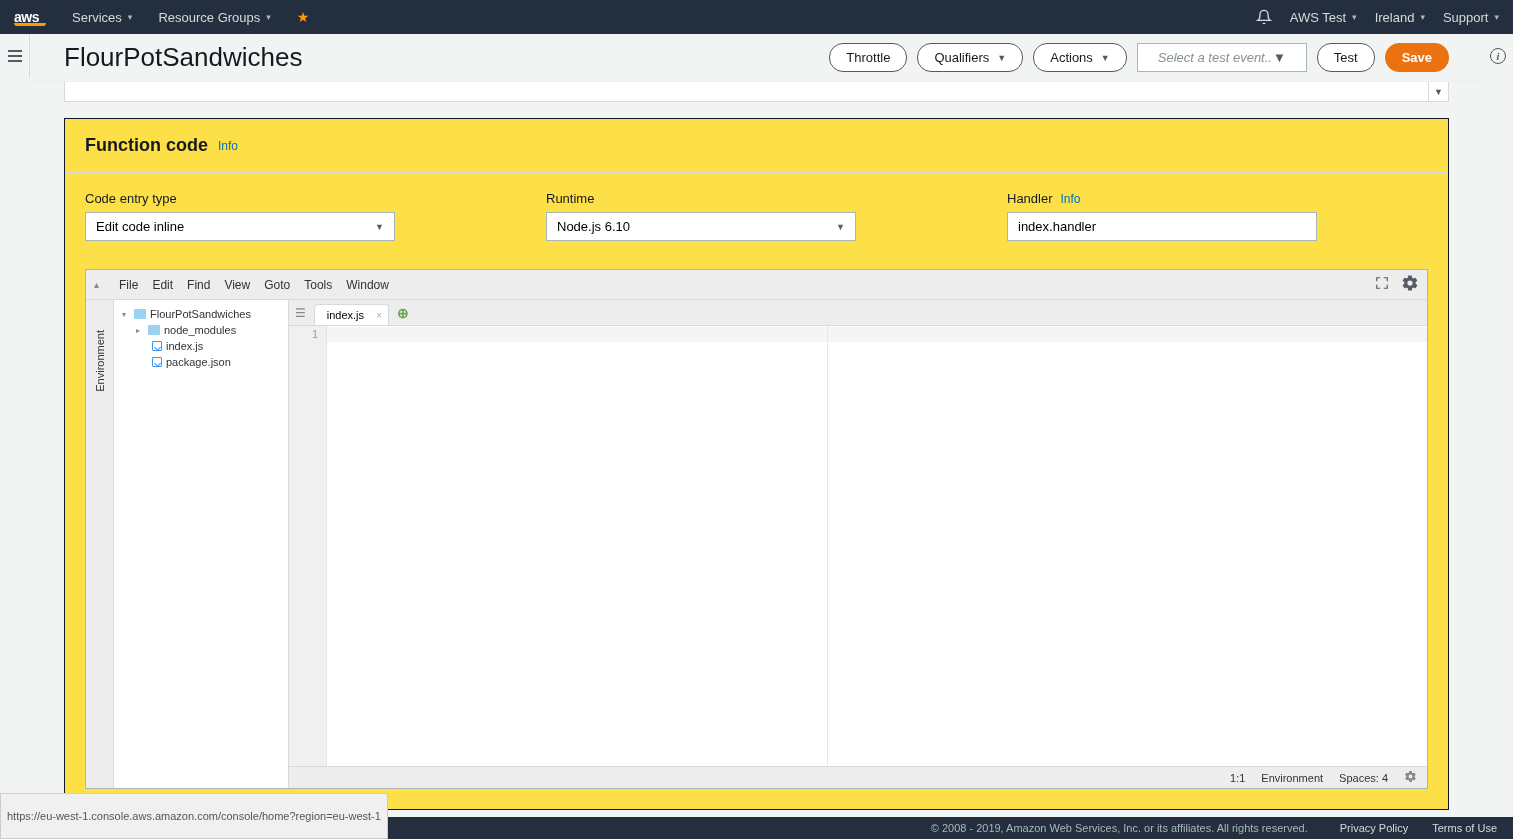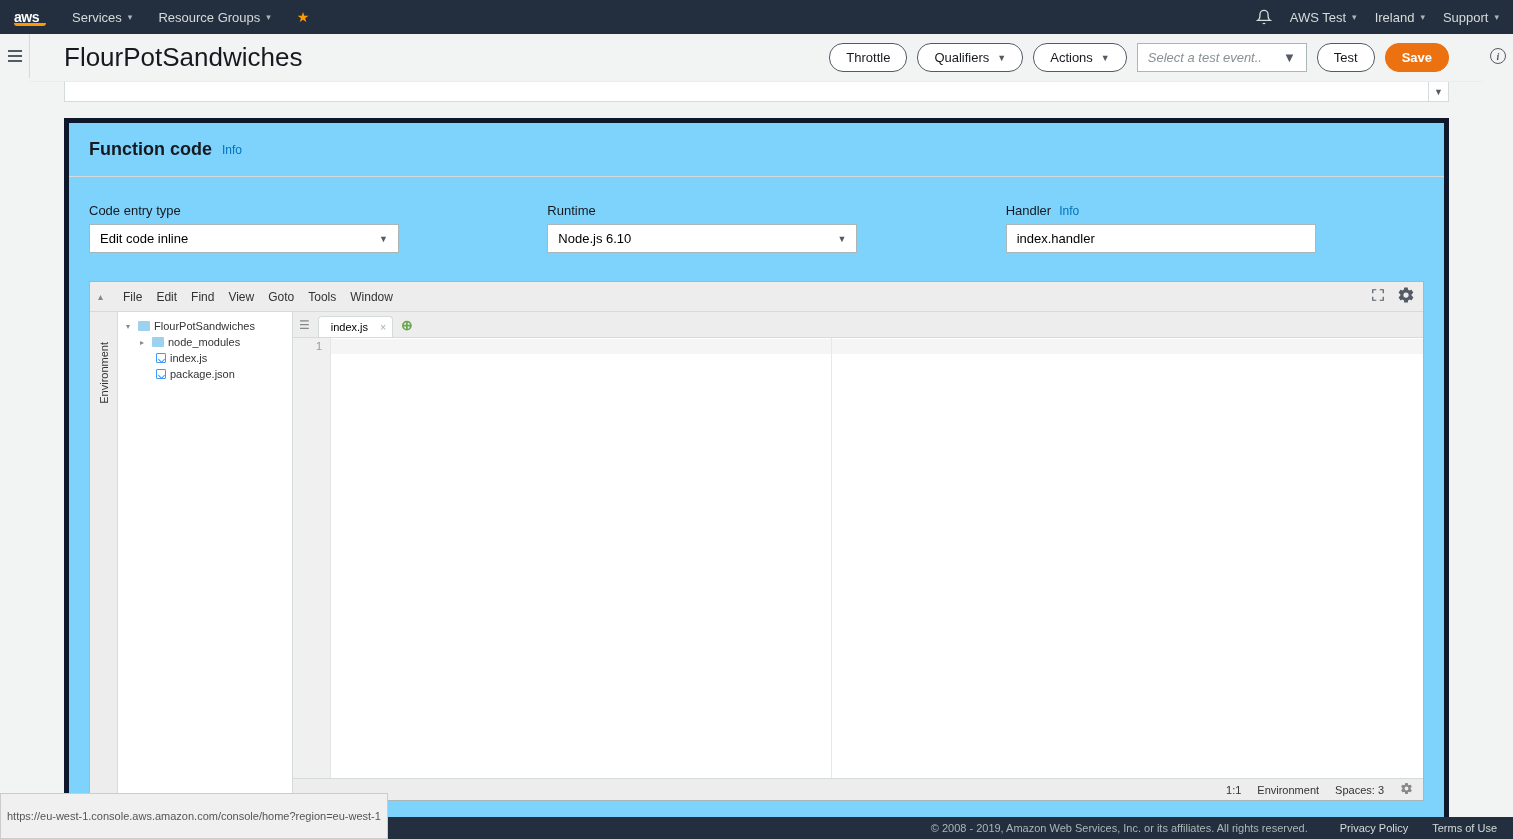--- a/index.html
+++ b/index.html
@@ -28,34 +28,34 @@
 
 .main { position: absolute; top: 34px; left: 30px; right: 30px; bottom: 22px; background: #f2f3f3; overflow-y: auto; overflow-x: hidden; }
 
 
 .fn-header { display: flex; align-items: center; justify-content: space-between; padding: 8px 34px 8px 34px; background: #f2f3f3; border-bottom: 1px solid #eaeded; }
 .fn-title { font-size: 26px; font-weight: 400; color: #16191f; }
 .fn-actions { display: flex; gap: 10px; align-items: center; }
 .btn { background: #fff; border: 1px solid #545b64; border-radius: 14px; padding: 6px 16px; font-size: 13px; cursor: pointer; color: #16191f; display: flex; align-items: center; gap: 8px; }
 .btn-primary { background: #ec7211; border-color: #ec7211; color: #fff; font-weight: 600; }
 .btn .tri { font-size: 9px; color: #545b64; }
-.test-select { background: #fff; border: 1px solid #aab7b8; padding: 6px 10px; font-size: 13px; color: #879196; font-style: italic; display: flex; align-items: center; justify-content: space-between; width: 170px; cursor: pointer; }
+.test-select { background: #fff; border: 1px solid #aab7b8; padding: 6px 20px; font-size: 13px; color: #879196; font-style: italic; display: flex; align-items: center; justify-content: space-between; width: 170px; cursor: pointer; }
 
 
 .truncated-panel { margin: 0 34px 16px 34px; border: 1px solid #d5dbdb; background: #fff; height: 20px; border-top: none; position: relative; }
 .truncated-panel .dd-caret { position: absolute; right: 0; top: 0; width: 20px; height: 20px; border-left: 1px solid #d5dbdb; display: flex; align-items: center; justify-content: center; font-size: 9px; color: #545b64; }
 
-.panel { margin: 0 34px 16px 34px; border: 5px solid #0f172a; background: #7dd3fc; }
+.panel { margin: 0 34px 16px 34px; border: 1px solid #0f172a; background: #fde047; }
 .panel-header { padding: 16px 20px; border-bottom: 1px solid #d5dbdb; display: flex; align-items: center; gap: 10px; }
 .panel-title { font-size: 18px; font-weight: 700; color: #16191f; }
 .info-link { color: #0073bb; font-size: 12px; cursor: pointer; }
 .panel-body { padding: 18px 20px; }
 
 .fn-config-row { display: flex; gap: 40px; }
-.cfg-col { flex: 1; display: flex; flex-direction: column; gap: 6px; margin-top: 8px; }
+.cfg-col { flex: 1; display: flex; flex-direction: column; gap: 6px; }
 .cfg-label { font-size: 13px; color: #16191f; display: flex; gap: 8px; align-items: center; }
 .select-box { border: 1px solid #aab7b8; background: #fff; padding: 6px 10px; font-size: 13px; display: flex; justify-content: space-between; align-items: center; cursor: pointer; max-width: 310px; }
 .select-box .tri { font-size: 9px; color: #545b64; }
 .text-input { border: 1px solid #aab7b8; background: #fff; padding: 6px 10px; font-size: 13px; width: 310px; }
 
 
 .editor-frame { border: 1px solid #aab7b8; margin: 10px 20px 20px 20px; height: 520px; display: flex; flex-direction: column; background: #fff; }
 .editor-menubar { background: #ededed; border-bottom: 1px solid #d5dbdb; height: 30px; display: flex; align-items: center; padding: 0 8px; gap: 14px; font-size: 12px; color: #333; position: relative; }
 .editor-menubar .collapse-up { font-size: 10px; color: #888; margin-right: 6px; cursor: pointer; }
 .menu-item { cursor: pointer; }
@@ -279,21 +279,21 @@
               <div class="ln">1</div>
             </div>
             <div class="code-text">
               <div class="code-hl"></div>
               <div class="col80"></div>
             </div>
           </div>
           <div class="statusbar">
             <span>1:1</span>
             <span>Environment</span>
-            <span>Spaces: 3</span>
+            <span>Spaces: 4</span>
             <span class="gear-sm">
               <svg width="13" height="13" viewBox="0 0 24 24" fill="#888">
                   <path d="M19.4 13a7.5 7.5 0 0 0 .1-1 7.5 7.5 0 0 0-.1-1l2.1-1.6a.5.5 0 0 0 .1-.6l-2-3.5a.5.5 0 0 0-.6-.2l-2.5 1a7.3 7.3 0 0 0-1.7-1l-.4-2.6A.5.5 0 0 0 14 2h-4a.5.5 0 0 0-.5.4l-.4 2.6a7.3 7.3 0 0 0-1.7 1l-2.5-1a.5.5 0 0 0-.6.2l-2 3.5a.5.5 0 0 0 .1.6L4.5 11a7.5 7.5 0 0 0-.1 1 7.5 7.5 0 0 0 .1 1l-2.1 1.6a.5.5 0 0 0-.1.6l2 3.5a.5.5 0 0 0 .6.2l2.5-1a7.3 7.3 0 0 0 1.7 1l.4 2.6A.5.5 0 0 0 10 22h4a.5.5 0 0 0 .5-.4l.4-2.6a7.3 7.3 0 0 0 1.7-1l2.5 1a.5.5 0 0 0 .6-.2l2-3.5a.5.5 0 0 0-.1-.6zM12 15.5A3.5 3.5 0 1 1 15.5 12 3.5 3.5 0 0 1 12 15.5z"></path>
                 </svg>
             </span>
           </div>
         </div>
       </div>
     </div>
   </div>

